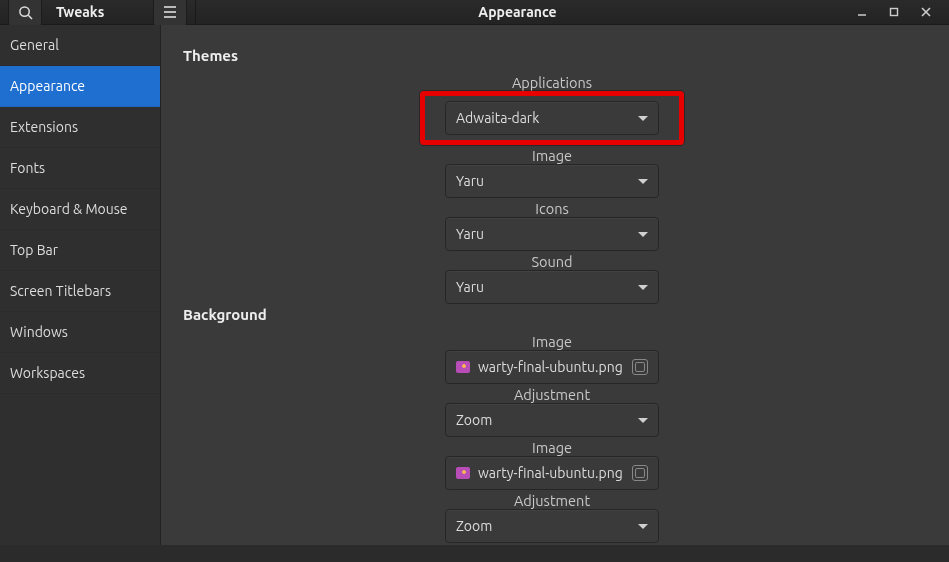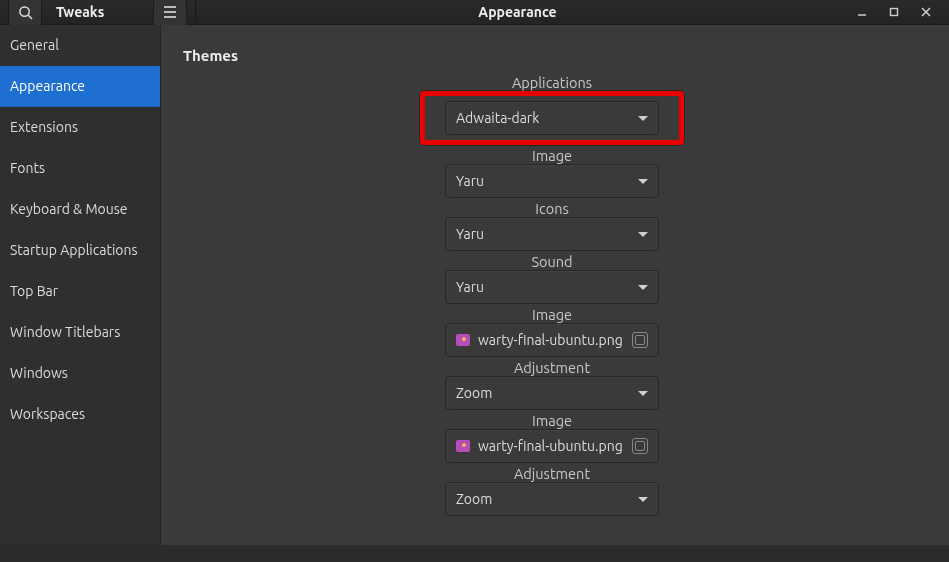--- a/index.html
+++ b/index.html
@@ -231,23 +231,22 @@
   </div>
 </div>
 
 <div class="body">
   <div class="sidebar">
     <div class="sidebar-item"><span>General</span></div>
     <div class="sidebar-item active"><span>Appearance</span></div>
     <div class="sidebar-item"><span>Extensions</span></div>
     <div class="sidebar-item"><span>Fonts</span></div>
     <div class="sidebar-item"><span>Keyboard &amp; Mouse</span></div>
-    <div class="sidebar-item"><span>Startup Applications</span></div>
     <div class="sidebar-item"><span>Top Bar</span></div>
-    <div class="sidebar-item"><span>Window Titlebars</span></div>
+    <div class="sidebar-item"><span>Screen Titlebars</span></div>
     <div class="sidebar-item"><span>Windows</span></div>
     <div class="sidebar-item"><span>Workspaces</span></div>
   </div>
 
   <div class="content">
 
     <div class="section-heading first">Themes</div>
 
     <div class="row">
       <div class="row-label">Applications</div>
@@ -277,20 +276,21 @@
 
 
     <div class="row">
       <div class="row-label">Sound</div>
       <div class="dropdown">
         <span class="dd-text">Yaru</span>
         <span class="caret"></span>
       </div>
     </div>
 
+    <div class="section-heading">Background</div>
 
     <div class="row">
       <div class="row-label">Image</div>
       <div class="file-btn">
         <span class="thumb"></span>
         <span class="fb-text">warty-final-ubuntu.png</span>
         <span class="open-icon"></span>
       </div>
     </div>
 

